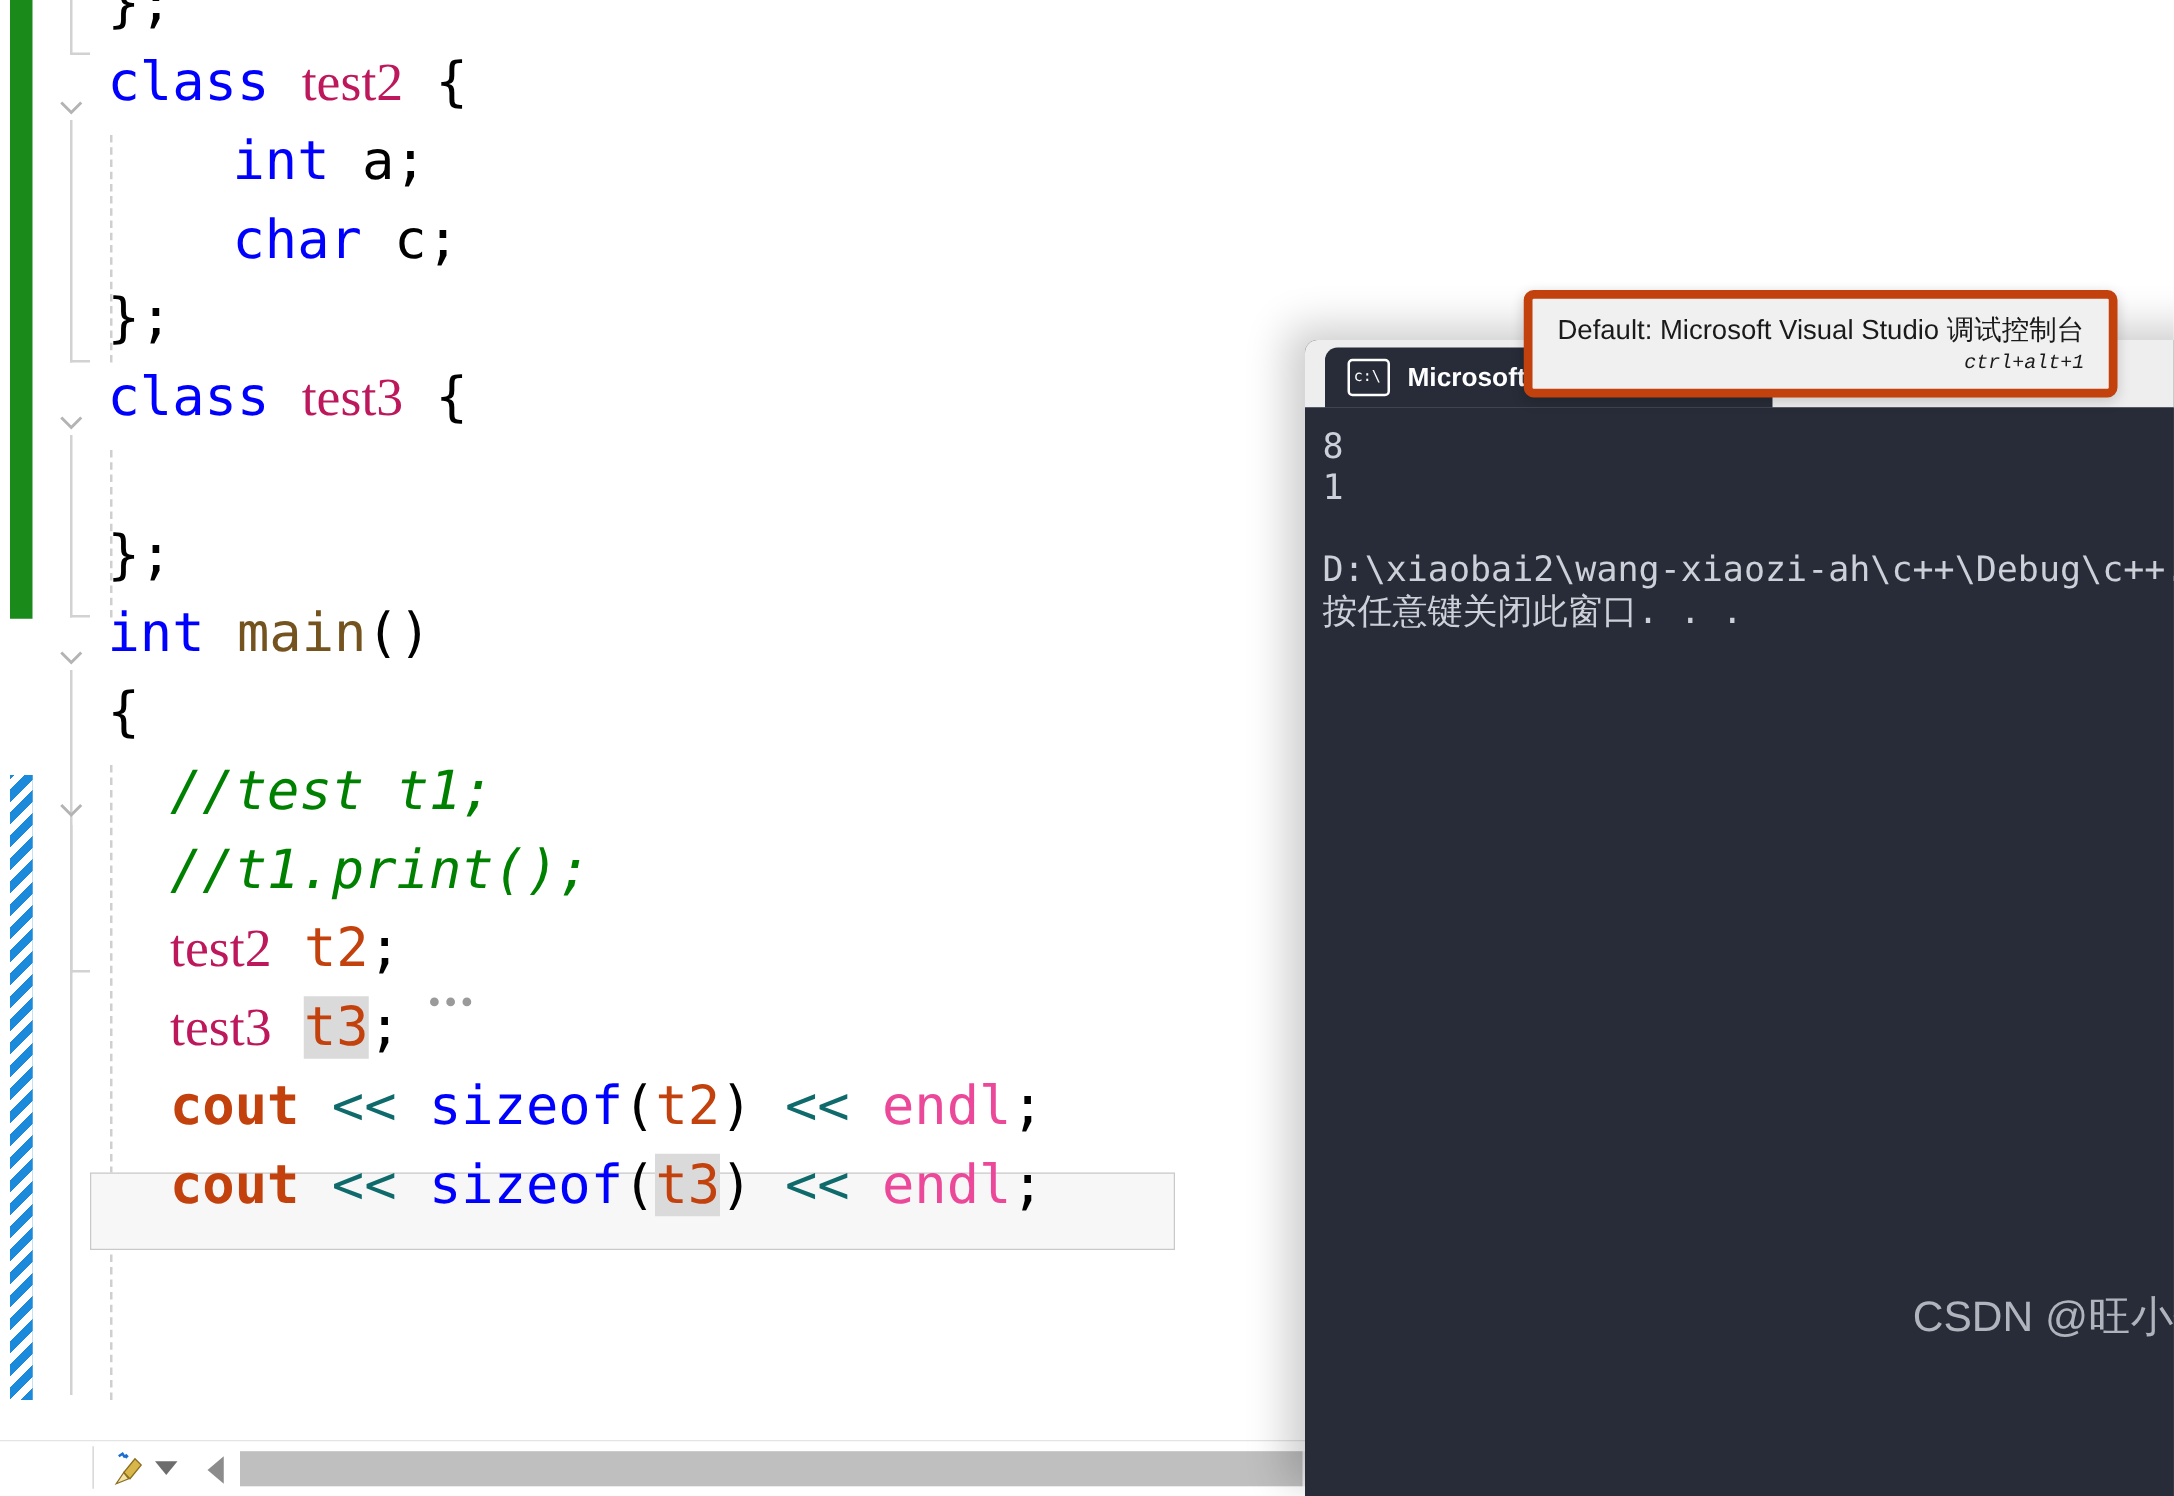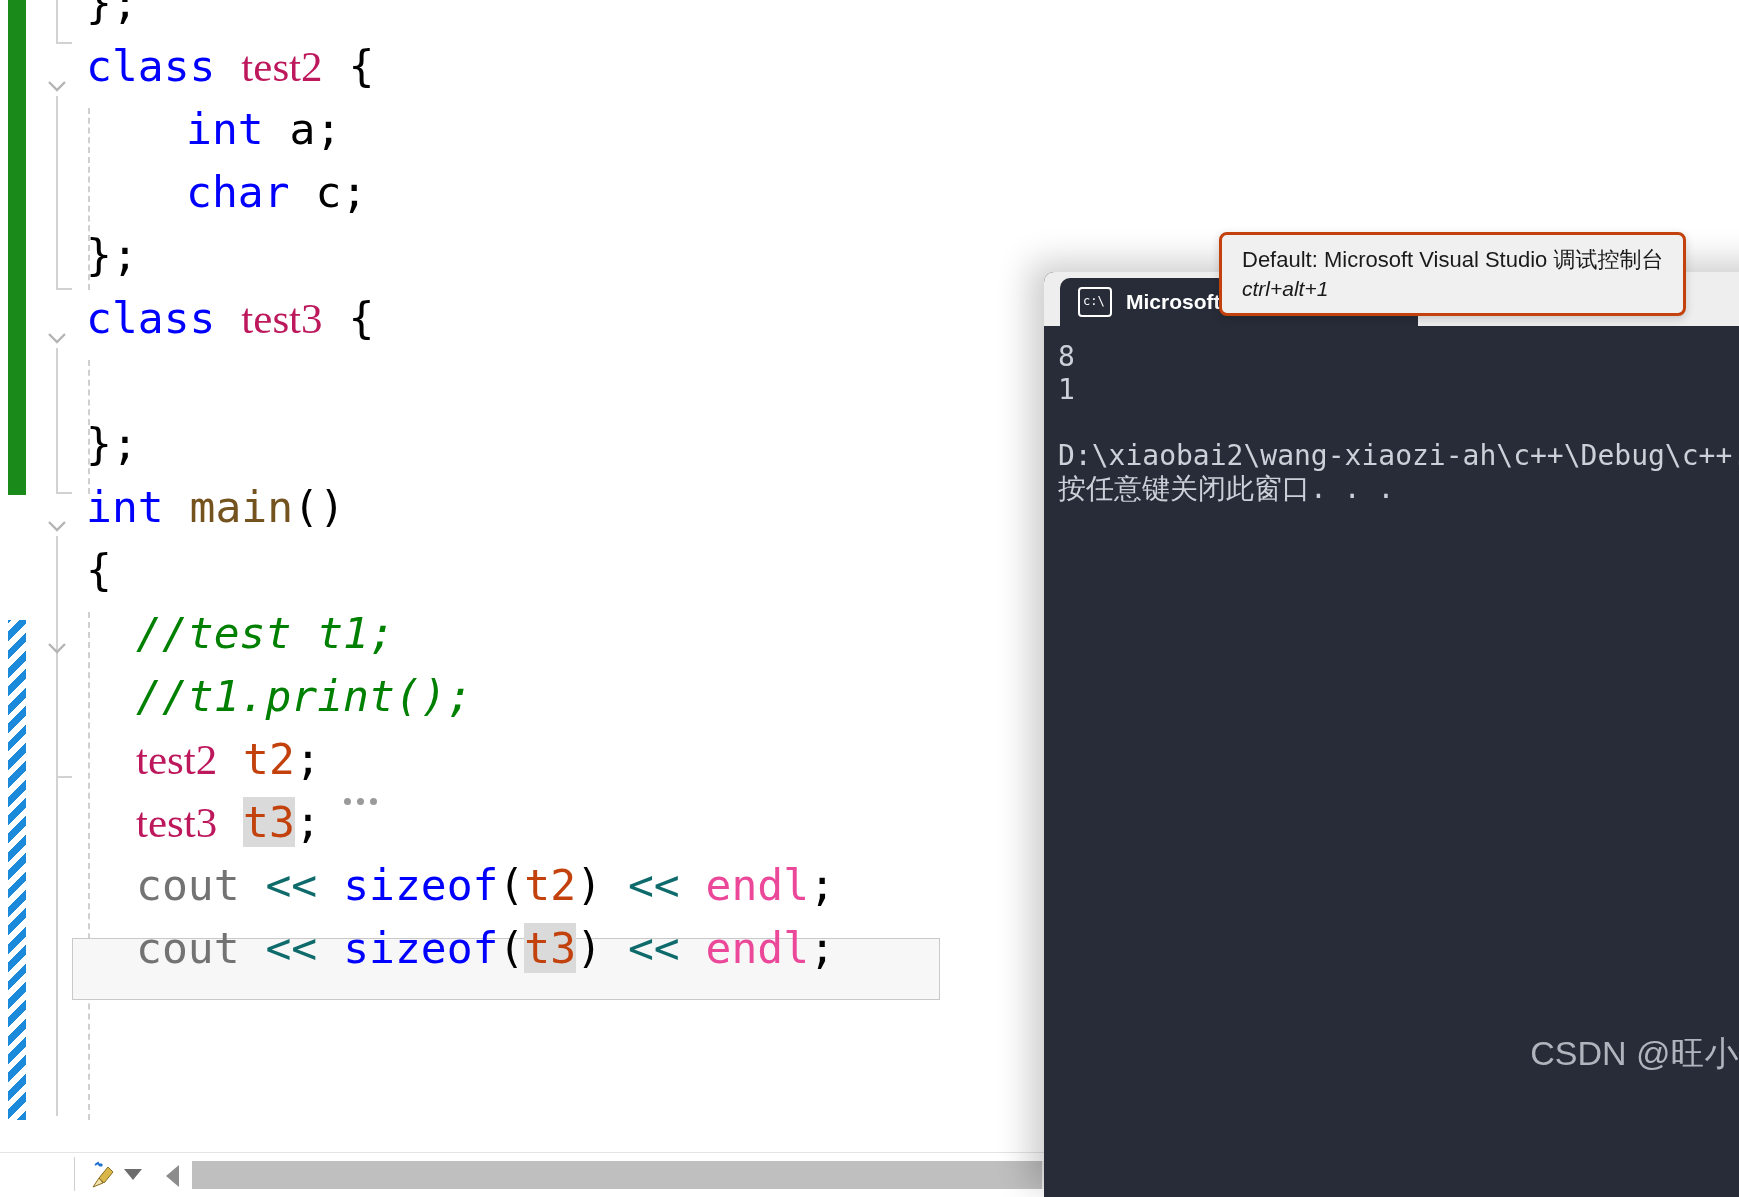--- a/index.html
+++ b/index.html
@@ -96,21 +96,21 @@
     display: block;
   }
 
   
   .kw   { color: #0000ff; }
   .cls  { color: #be185d; font-family: Liberation Serif, serif; }
   .plain{ color: #000000; }
   .cmt  { color: #008000; font-style: italic; }
   .func { color: #74531f; }
   .obj  { color: #c2410c; }
-  .stream { color: #737373; }
+  .stream { color: #c2410c; font-weight: bold; }
   .op   { color: #0f6b6b; }
   .endl { color: #ec4899; }
   .punct{ color: #000000; }
 
   .hl-ref { background: #dadada; }
 
   
   .current-line {
     position: absolute;
     left: 72px;
@@ -307,39 +307,39 @@
     opacity: 0.85;
   }
 
   
   #tooltip {
     position: absolute;
     left: 1219px;
     top: 232px;
     min-width: 378px;
     background: #f0f0f0;
-    border: 3px solid #c2410c;
+    border: 7px solid #c2410c;
     border-radius: 8px;
     box-shadow: 0 3px 10px rgba(0,0,0,0.16);
     padding: 10px 20px 12px 20px;
-    text-align: left;
+    text-align: right;
     box-sizing: border-box;
   }
   #tooltip .tip-title {
     font-size: 22px;
     color: #1a1a1a;
     white-space: nowrap;
     font-family: "Liberation Sans", sans-serif;
   }
   #tooltip .tip-shortcut {
-    font-size: 21px;
+    font-size: 16px;
     color: #1a1a1a;
     font-style: italic;
     margin-top: 2px;
-    font-family: Liberation Sans, sans-serif;
+    font-family: Liberation Mono, monospace;
   }
 </style>
 </head>
 <body>
 
 <div id="editor">
 
   <div class="changebar saved" style="top:0px; height:495px;"></div>
   <div class="changebar unsaved" style="top:620px; height:500px;"></div>
 

